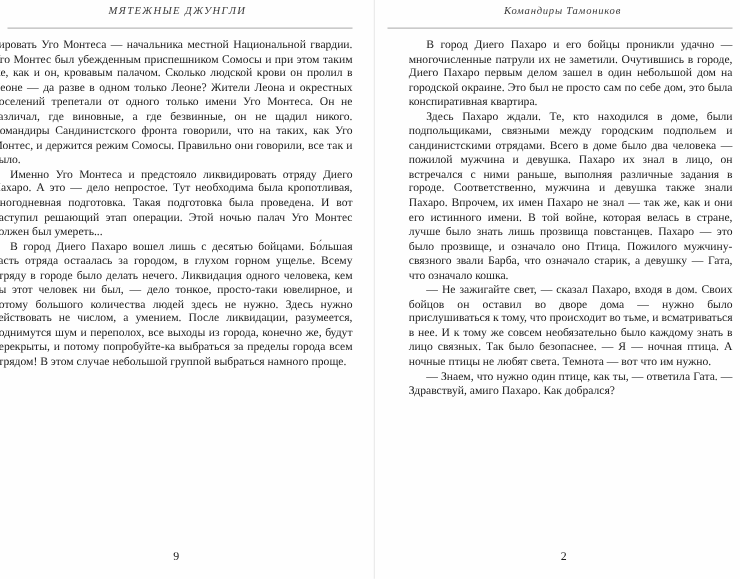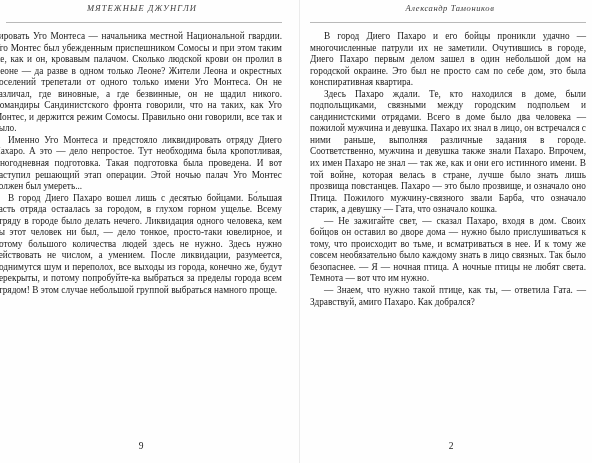--- a/index.html
+++ b/index.html
@@ -74,21 +74,21 @@
     line-height: 11.55px;
     text-align: justify;
     text-justify: inter-word;
     hyphens: manual;
   }
   .page-left .text-col {
     margin-left: -6px;
     margin-right: 2px;
   }
   .page-right .text-col {
-    margin-left: 2px;
+    margin-left: 19px;
     margin-right: 6px;
   }
   .text-col p {
     margin: 0;
     text-indent: 14px;
   }
   .text-col p.cont {
     text-indent: 0;
   }
   .folio {
@@ -121,24 +121,24 @@
     <div class="head-rule"></div>
     <div class="text-col">
       <p class="cont">дировать Уго Монтеса — начальника местной Национальной гвардии. Уго Монтес был убежденным приспешником Сомосы и при этом таким же, как и он, кровавым палачом. Сколько людской крови он пролил в Леоне — да разве в одном только Леоне? Жители Леона и окрестных поселений трепетали от одного только имени Уго Монтеса. Он не различал, где виновные, а где безвинные, он не щадил никого. Командиры Сандинистского фронта говорили, что на таких, как Уго Монтес, и держится режим Сомосы. Правильно они говорили, все так и было.</p>
       <p>Именно Уго Монтеса и предстояло ликвидировать отряду Диего Пахаро. А это — дело непростое. Тут необходима была кропотливая, многодневная подготовка. Такая подготовка была проведена. И вот наступил решающий этап операции. Этой ночью палач Уго Монтес должен был умереть...</p>
       <p>В город Диего Пахаро вошел лишь с десятью бойцами. Бо́льшая часть отряда остаалась за городом, в глухом горном ущелье. Всему отряду в городе было делать нечего. Ликвидация одного человека, кем бы этот человек ни был, — дело тонкое, просто-таки ювелирное, и потому большого количества людей здесь не нужно. Здесь нужно действовать не числом, а умением. После ликвидации, разумеется, поднимутся шум и переполох, все выходы из города, конечно же, будут перекрыты, и потому попробуйте-ка выбраться за пределы города всем отрядом! В этом случае небольшой группой выбраться намного проще.</p>
     </div>
     <div class="folio">9</div>
   </div>
 
   <div class="page page-right">
-    <div class="running-head">Александр Тамоников</div>
+    <div class="running-head">Командиры Тамоников</div>
     <div class="head-rule"></div>
     <div class="text-col">
       <p>В город Диего Пахаро и его бойцы проникли удачно — многочисленные патрули их не заметили. Очутившись в городе, Диего Пахаро первым делом зашел в один небольшой дом на городской окраине. Это был не просто сам по себе дом, это была конспиративная квартира.</p>
       <p>Здесь Пахаро ждали. Те, кто находился в доме, были подпольщиками, связными между городским подпольем и сандинистскими отрядами. Всего в доме было два человека — пожилой мужчина и девушка. Пахаро их знал в лицо, он встречался с ними раньше, выполняя различные задания в городе. Соответственно, мужчина и девушка также знали Пахаро. Впрочем, их имен Пахаро не знал — так же, как и они его истинного имени. В той войне, которая велась в стране, лучше было знать лишь прозвища повстанцев. Пахаро — это было прозвище, и означало оно Птица. Пожилого мужчину-связного звали Барба, что означало старик, а девушку — Гата, что означало кошка.</p>
       <p>— Не зажигайте свет, — сказал Пахаро, входя в дом. Своих бойцов он оставил во дворе дома — нужно было прислушиваться к тому, что происходит во тьме, и всматриваться в нее. И к тому же совсем необязательно было каждому знать в лицо связных. Так было безопаснее. — Я — ночная птица. А ночные птицы не любят света. Темнота — вот что им нужно.</p>
-      <p>— Знаем, что нужно такой птице, как ты, — ответила Гата. — Здравствуй, амиго Пахаро. Как добрался?</p>
+      <p>— Знаем, что нужно один птице, как ты, — ответила Гата. — Здравствуй, амиго Пахаро. Как добрался?</p>
     </div>
     <div class="folio">2</div>
   </div>
 
 </div>
 
 </body></html>

